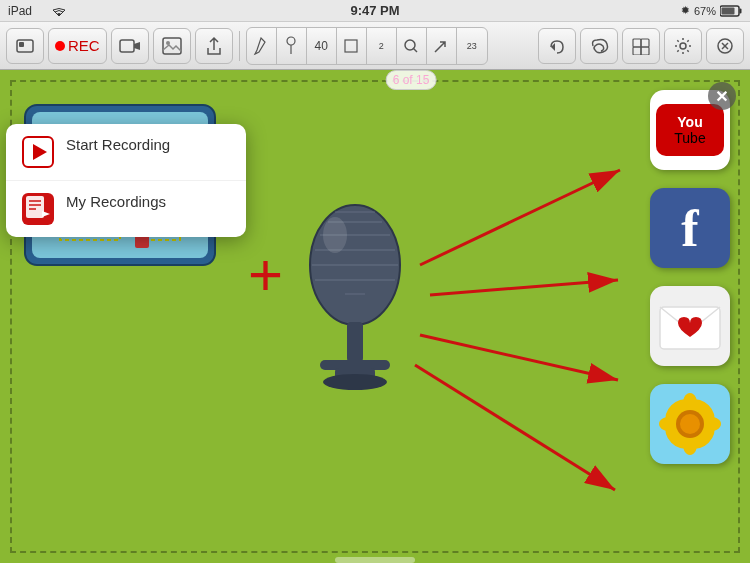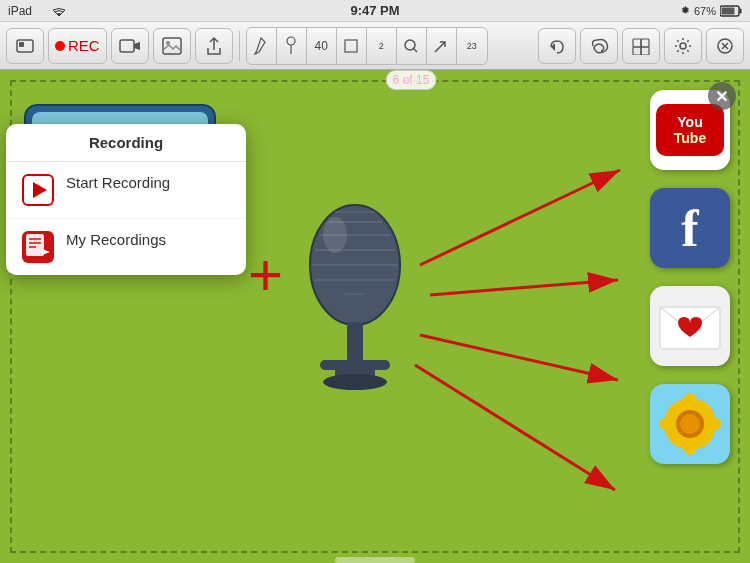--- a/index.html
+++ b/index.html
@@ -301,21 +301,21 @@
       border-radius: 10px;
       padding: 8px 12px;
       display: flex;
       flex-direction: column;
       align-items: center;
       justify-content: center;
       width: 68px;
       height: 52px;
     }
     .yt-text-you { color: white; font-size: 14px; font-weight: bold; }
-    .yt-text-tube { color: #fef9c3; font-size: 14px; font-weight: bold; }
+    .yt-text-tube { color: #000000; font-size: 14px; font-weight: normal; }
 
     
     .fb-icon {
       background: #3b5998;
       display: flex;
       align-items: center;
       justify-content: center;
       width: 80px;
       height: 80px;
       border-radius: 14px;
@@ -608,21 +608,20 @@
         <ellipse cx="22" cy="48" rx="8" ry="14" fill="#f0c000" transform="rotate(-45,22,48)"></ellipse>
         <ellipse cx="48" cy="48" rx="8" ry="14" fill="#f0c000" transform="rotate(45,48,48)"></ellipse>
 
         <circle cx="35" cy="35" r="14" fill="#cc7700"></circle>
         <circle cx="35" cy="35" r="10" fill="#e89000"></circle>
       </svg>
     </div>
   </div>
 
   <div id="recording-popup">
-    <div id="recording-popup-title">Recording</div>
 
     <div class="popup-item">
       <div class="popup-icon play-icon">
         <div class="play-triangle"></div>
       </div>
       <span class="popup-item-label">Start Recording</span>
     </div>
 
     <div class="popup-item">
       <div class="popup-icon recordings-icon">

